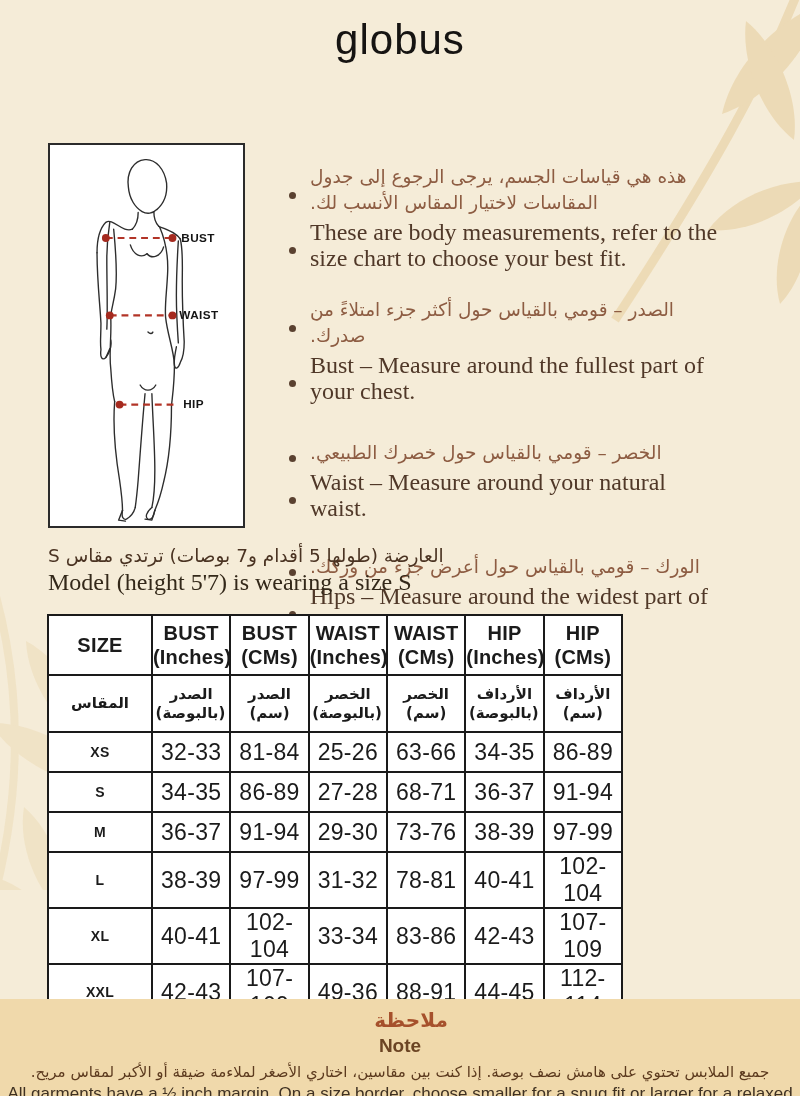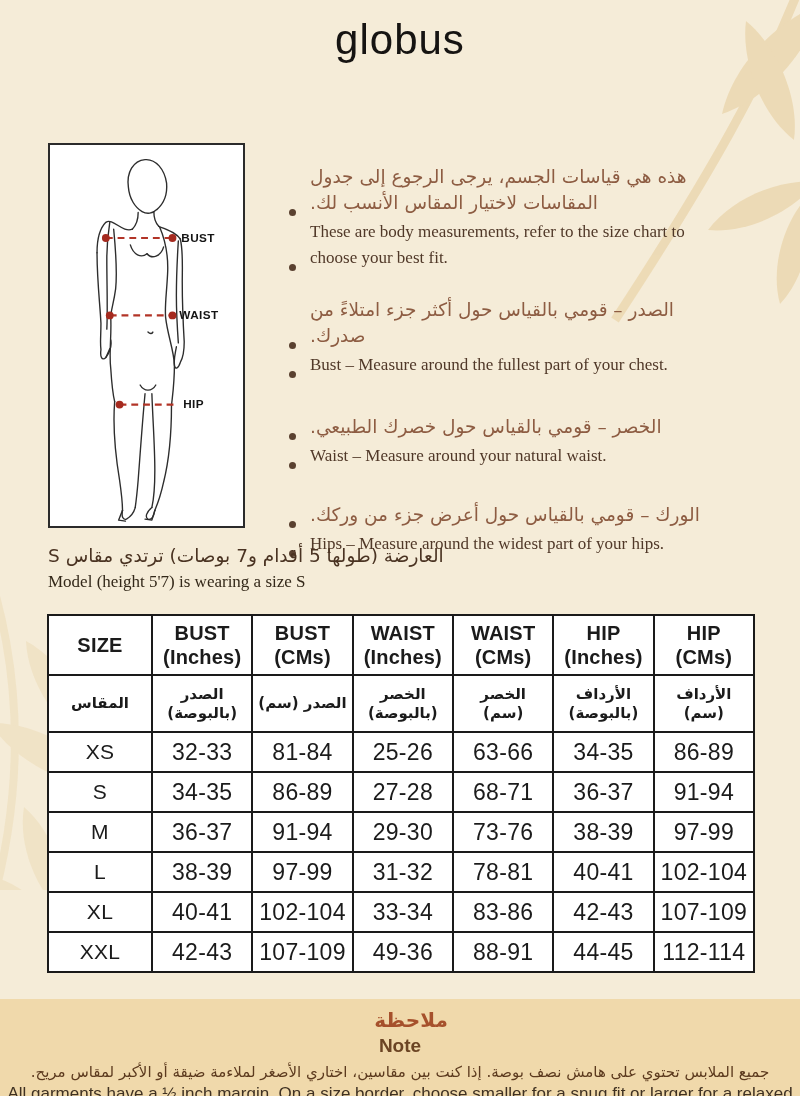--- a/index.html
+++ b/index.html
@@ -32,62 +32,62 @@
   }
   .diagram-box svg { display:block; width:100%; height:100%; }
 
   
   .instructions {
     position:absolute; left:287px; top:148px; width:440px;
   }
   .instruction-group { margin-bottom:26px; }
   .instruction-group:nth-child(2) { margin-bottom:36px; }
   .instruction-group:nth-child(3) { margin-bottom:33px; }
-  .bullet-row { display:flex; align-items:flex-end; margin-bottom:3px; }
+  .bullet-row { display:flex; align-items:center; margin-bottom:3px; }
   .bullet-row .dot {
     width:7px; height:7px; border-radius:50%; background:#5a4130;
     flex:0 0 7px; margin:10px 14px 0 2px;
   }
   .bullet-row p { flex:1; }
   .txt-ar {
     font-family:"DejaVu Sans", sans-serif;
     direction:rtl; text-align:left; unicode-bidi:plaintext;
     font-size:18.5px; line-height:26px; color:#8d5c42;
   }
   .bullet-row .txt-ar { direction:rtl; text-align:left; }
   .txt-en-serif {
     font-family:"Liberation Serif", serif;
-    font-size:17px; line-height:26px; color:#503828;
+    font-size:24px; line-height:26px; color:#503828;
   }
 
   
   .model-note { position:absolute; left:48px; top:527px; width:420px; }
   .model-note .txt-ar { color:#4a3322; font-size:18.5px; }
   .model-note .txt-en-serif { color:#332819; }
 
   
   .size-table {
-    position:absolute; left:47px; top:598px; width:708px;
+    position:absolute; left:47px; top:598px; width:576px;
     border-collapse:collapse; table-layout:fixed; background:#ffffff;
   }
   .size-table td, .size-table th {
     border:2px solid #1a1a1a; text-align:center; vertical-align:middle;
     color:#1b1b1b; padding:0;
   }
   .size-table col.c-size { width:104px; }
   tr.en-header { height:60px; }
   tr.en-header th { font-size:20px; font-weight:700; line-height:1.22; letter-spacing:0.2px; }
   tr.ar-header { height:57px; }
   tr.ar-header th {
     font-family:"DejaVu Sans", sans-serif; direction:rtl;
     font-size:15px; font-weight:700; line-height:1.25; padding:2px 4px;
   }
   tr.data-row { height:40px; }
   tr.data-row td { font-size:23px; font-weight:400; letter-spacing:0.3px; }
-  tr.data-row td.size-col { font-size:21px; font-weight:400; }
+  tr.data-row td.size-col { font-size:14px; font-weight:700; }
 
   
   .note-section {
     position:absolute; left:0; top:983px; width:800px; height:113px;
     background:#f0d9ab; text-align:center; z-index:1;
   }
   .note-title-ar {
     font-family:"DejaVu Sans", sans-serif; direction:rtl;
     font-size:20px; font-weight:700; color:#a6512c; margin-top:9px;padding-left:22px;
   }

